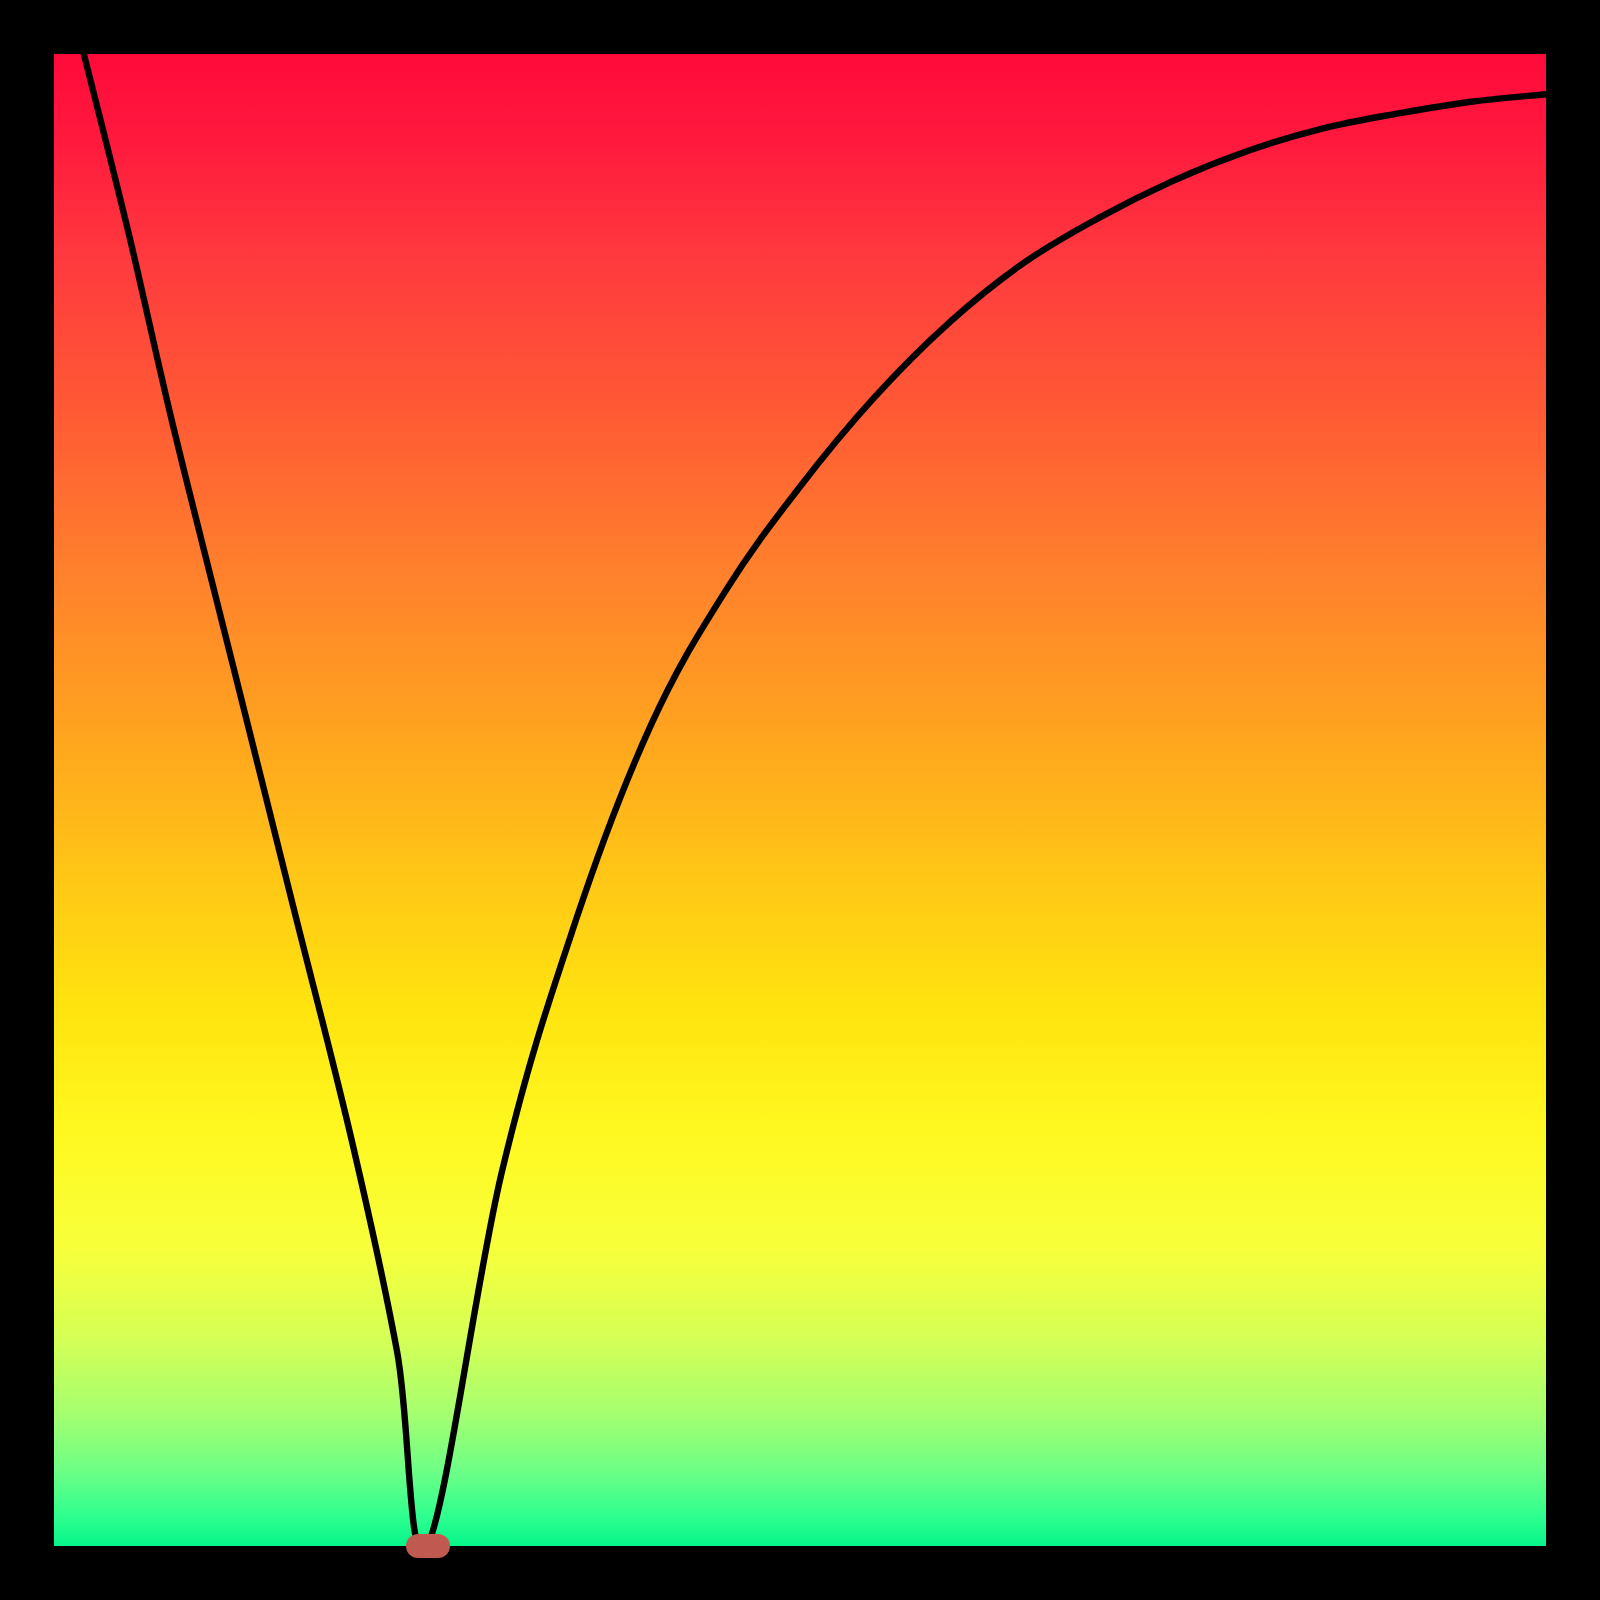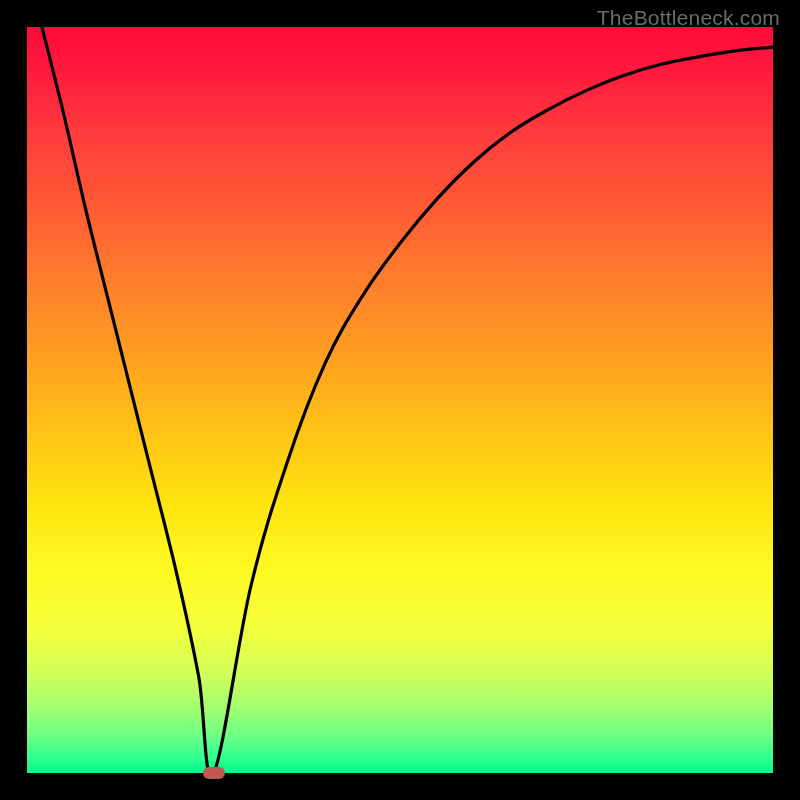--- a/index.html
+++ b/index.html
@@ -68,14 +68,13 @@
 </head>
 <body>
 
 <div class="frame">
   <div class="plot-area">
     <svg class="curve" viewBox="0 0 746 746" preserveAspectRatio="none">
       <path id="curvePath" d="M 14.92 0 C 18.9484 16.113599999999995 29.243200000000005 55.94999999999998 37.300000000000004 89.51999999999998 C 45.35680000000001 123.08999999999997 50.2804 147.5588 59.68 186.5 C 69.0796 225.4412 78.77759999999999 262.8904 89.52 305.86 C 100.2624 348.8296 108.6176 382.2504 119.36 425.22 C 130.1024 468.18960000000004 139.80040000000002 504.29599999999994 149.20000000000002 544.5799999999999 C 158.5996 584.8639999999999 164.866 612.7644 171.58 649.02 C 178.294 685.2755999999999 177.1004 762.1136 186.5 746 C 195.8996 729.8864 210.37199999999999 615.8976 223.79999999999998 559.5 C 237.22799999999998 503.1024 247.67199999999997 472.964 261.09999999999997 432.68 C 274.52799999999996 392.396 284.97200000000004 365.2416 298.40000000000003 335.7 C 311.82800000000003 306.1584 322.272 290.0448 335.7 268.56 C 349.128 247.0752 359.572 233.79640000000003 373 216.34000000000003 C 386.428 198.88360000000003 396.872 186.35080000000002 410.3 171.58000000000004 C 423.728 156.80920000000006 434.17199999999997 146.36520000000007 447.59999999999997 134.2800000000001 C 461.02799999999996 122.19480000000009 471.47200000000004 113.83960000000008 484.90000000000003 104.44000000000005 C 498.32800000000003 95.04040000000003 508.77199999999993 89.44539999999996 522.1999999999999 82.05999999999995 C 535.6279999999999 74.67459999999993 546.072 69.45259999999996 559.5 63.40999999999997 C 572.928 57.36739999999998 583.3720000000001 53.18979999999999 596.8000000000001 48.49000000000001 C 610.2280000000001 43.79020000000003 620.672 40.65700000000007 634.1 37.30000000000007 C 647.528 33.94300000000007 657.972 32.25704000000003 671.4 29.840000000000032 C 684.828 27.42296000000003 695.2719999999999 25.617640000000065 708.6999999999999 23.87200000000007 C 722.1279999999999 22.126360000000076 739.286 20.813400000000055 746 20.142000000000053" fill="none" stroke="#000000" stroke-width="3.2" stroke-linecap="round" stroke-linejoin="round"></path>
     </svg>
     <div id="minMarker" class="marker" style="width: 22px; height: 12px; left: 175.5px; top: 740px; background: rgb(192, 90, 81);"></div>
   </div>
-  <div class="watermark">TheBottleneck.com</div>
 </div>
 
 </body></html>

